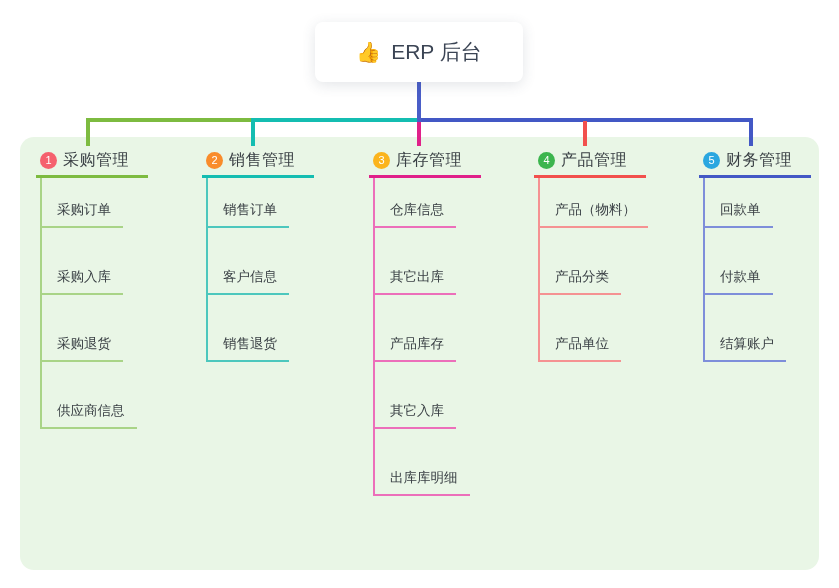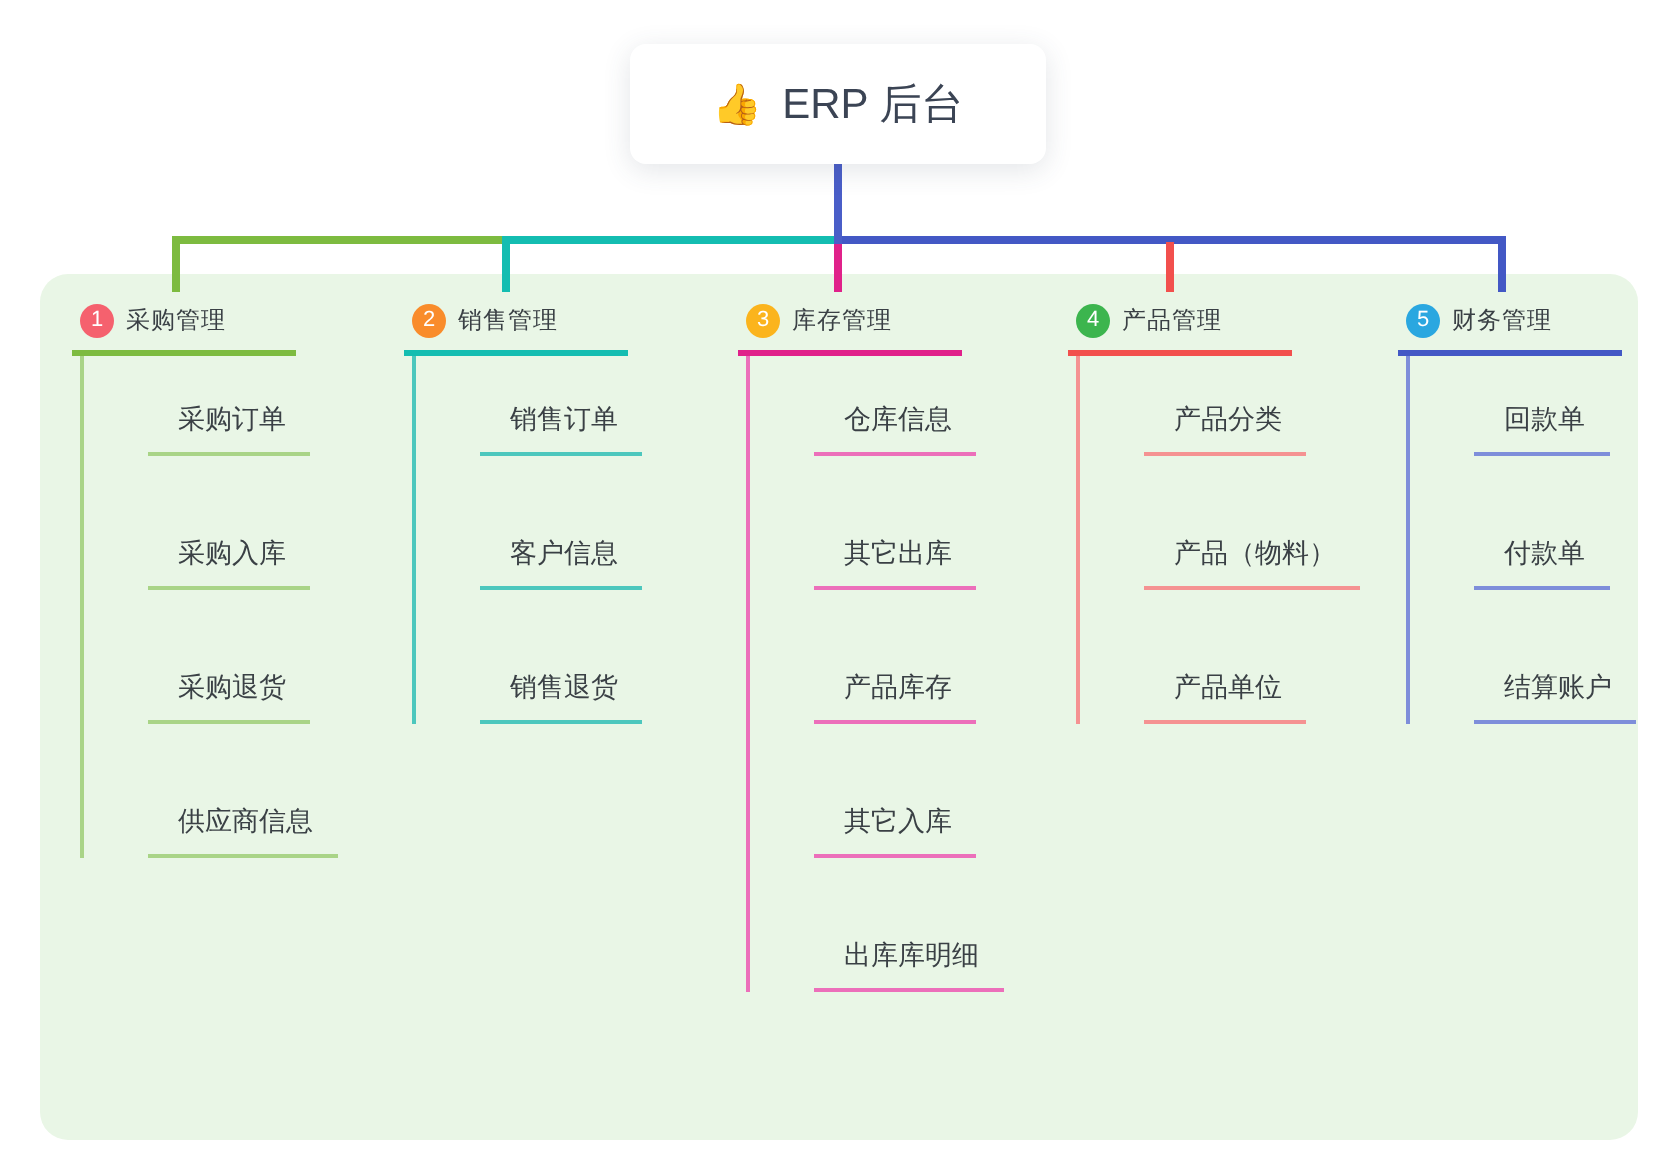--- a/index.html
+++ b/index.html
@@ -21,24 +21,24 @@
   
   .seg { position:absolute; }
 
   
   .branch { position:absolute; top:146px; }
   .branch-header { width:112px; height:32px; display:flex; align-items:center;
     border-bottom:3px solid var(--line); cursor:default; }
   .badge { width:17px; height:17px; border-radius:50%; background:var(--badge);
     color:#fff; font-size:11px; line-height:17px; text-align:center;
     display:inline-block; margin-left:4px; flex:0 0 17px; }
-  .branch-label { font-size:12px; font-weight:500; margin-left:6px; color:#3a4045;
+  .branch-label { font-size:16px; font-weight:500; margin-left:6px; color:#3a4045;
     letter-spacing:.5px; white-space:nowrap; }
   .children { list-style:none; margin-left:4px; border-left:2px solid var(--child);
-    width:fit-content;padding-left:32px; }
+    width:fit-content; }
   .child { height:67px; display:flex; align-items:flex-end; width:fit-content;
     min-width:68px; padding:0 12px 7px 15px; border-bottom:2px solid var(--child); }
   .child:first-child { height:50px; }
   .child span { font-size:13.5px; color:#3a4045; white-space:nowrap; }
 </style>
 </head>
 <body>
 
 <div id="stage">
 
@@ -122,24 +122,24 @@
     </ul>
   </div>
 
   <div class="branch" style="left: 534px; --line: #f2504d; --child: #f59292; --badge: #3cb54e;">
     <div class="branch-header">
       <span class="badge">4</span>
       <span class="branch-label">产品管理</span>
     </div>
     <ul class="children">
       <li class="child">
-          <span>产品分类</span>
+          <span>产品（物料）</span>
         </li>
       <li class="child">
-          <span>产品（物料）</span>
+          <span>产品分类</span>
         </li>
       <li class="child">
           <span>产品单位</span>
         </li>
     </ul>
   </div>
 
   <div class="branch" style="left: 699px; --line: #4358c5; --child: #7e8eda; --badge: #2aa7e0;">
     <div class="branch-header">
       <span class="badge">5</span>

